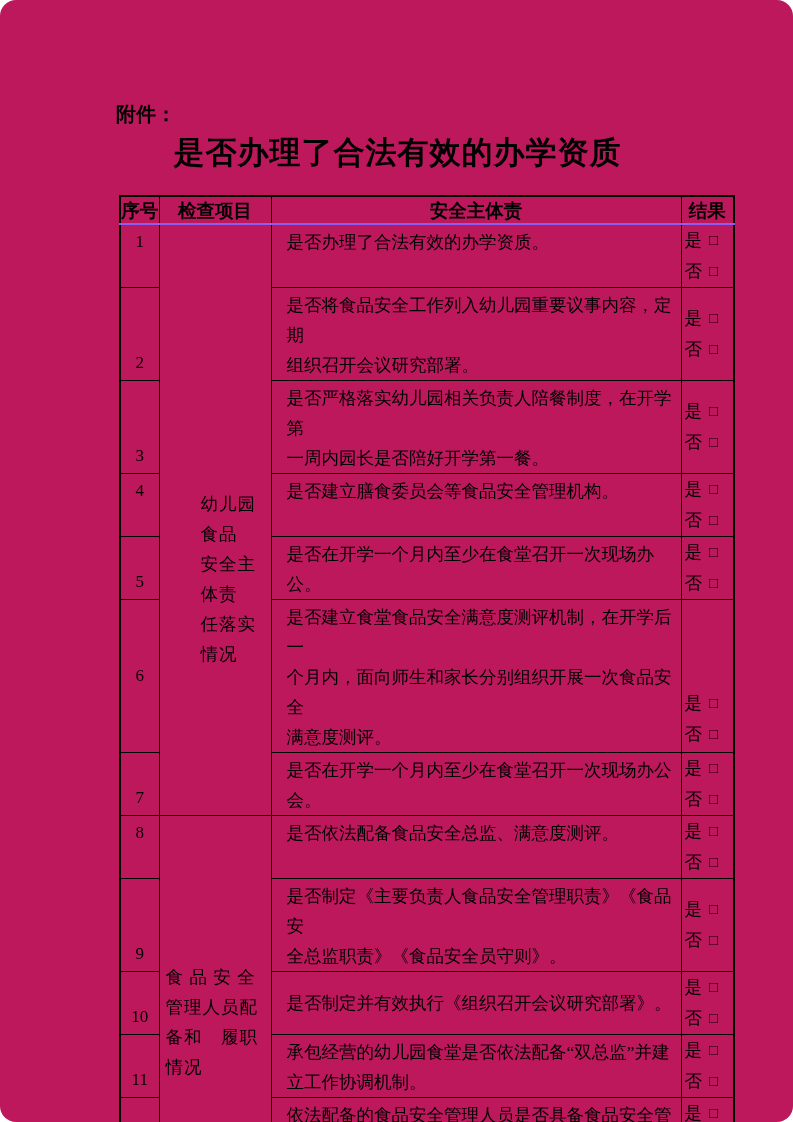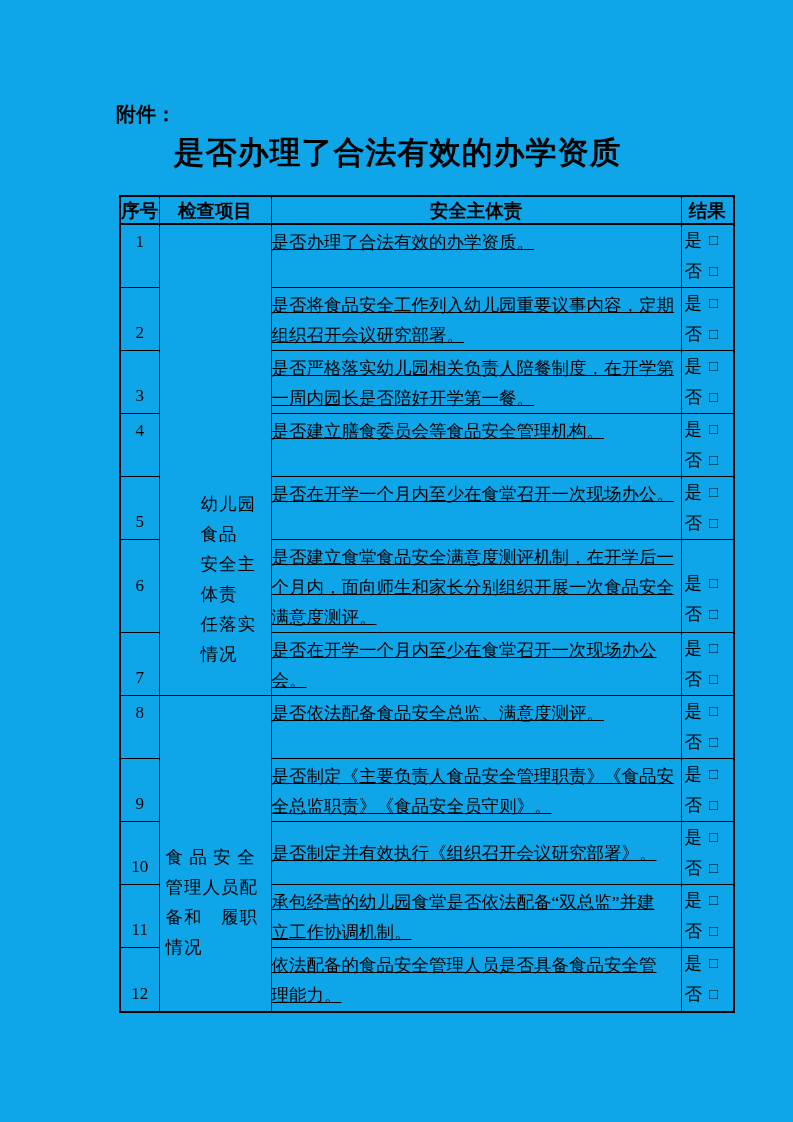--- a/index.html
+++ b/index.html
@@ -2,21 +2,21 @@
 <html><head>
 <meta charset="utf-8">
 <style>
   * { margin:0; padding:0; box-sizing:border-box; }
   html,body { background:#ffffff; }
   body {
     width:793px; height:1122px; position:relative;
     font-family:"Liberation Serif","DejaVu Serif",serif;
     color:#000;
   }
-  .page { position:absolute; inset:0; background:#0ea5e9; overflow:hidden; }
+  .page { position:absolute; inset:0; background:#be185d; overflow:hidden;border-radius:16px; }
 
   .attachment {
     position:absolute; left:116px; top:101px;
     font-family:"Liberation Sans","DejaVu Sans",sans-serif;
     font-weight:700; font-size:20px; line-height:26px;
   }
   .title {
     position:absolute; left:119px; top:134px; width:557px;
     text-align:center;
     font-family:"Liberation Serif","DejaVu Serif",serif;
@@ -27,21 +27,21 @@
   table.grid {
     position:absolute; left:119px; top:195px; width:614px;
     table-layout:fixed; border-collapse:collapse;
     border:2px solid #000;
   }
   .grid th, .grid td { border:1px solid #000; padding:0; }
   .grid th {
     font-family:"Liberation Sans","DejaVu Sans",sans-serif;
     font-weight:700; font-size:18.5px; text-align:center; vertical-align:middle;
   }
-  tr.head th { border-bottom:2px solid #000000; }
+  tr.head th { border-bottom:2px solid #8b5cf6; }
   .grid td { font-size:17.5px; line-height:30px; vertical-align:top; }
 
   col.c-num { width:39px; }
   col.c-item { width:112px; }
   col.c-content { width:410px; }
   col.c-result { width:53px; }
 
   tr.h28 { height:28px; } tr.h58 { height:58px; } tr.h59 { height:59px; }
   tr.h60 { height:60px; } tr.h61 { height:61px; } tr.h64 { height:64px; }
   tr.h92 { height:92px; }
@@ -49,21 +49,21 @@
   td.num { text-align:center; font-size:17px; }
   td.v-top { vertical-align:top; padding-top:2px; }
   td.v-mid { vertical-align:middle; }
   td.v-bot { vertical-align:bottom; padding-bottom:2px; }
 
   td.group { vertical-align:top; padding-left:6px; }
   .group-label { white-space:pre-wrap; letter-spacing:1px; line-height:30px; }
   .g1 .group-label { padding-top:264px;margin-left:35px; }
   .g2 .group-label { padding-top:146px; }
 
-  td.content { padding-left:0; padding-right:1px;text-decoration:underline; }
+  td.content { padding-left:15px; padding-right:1px; }
   .content-text { white-space:pre-wrap; }
 
   td.result { vertical-align:middle; padding-left:3px; }
   td.result.res-bot { vertical-align:bottom; padding-bottom:2px; }
   .res-line { white-space:nowrap; line-height:30px; }
   .res-line .box {
     display:inline-block; margin-left:7px; font-size:15px;
     transform:translateY(-1px);
   }
 </style>

